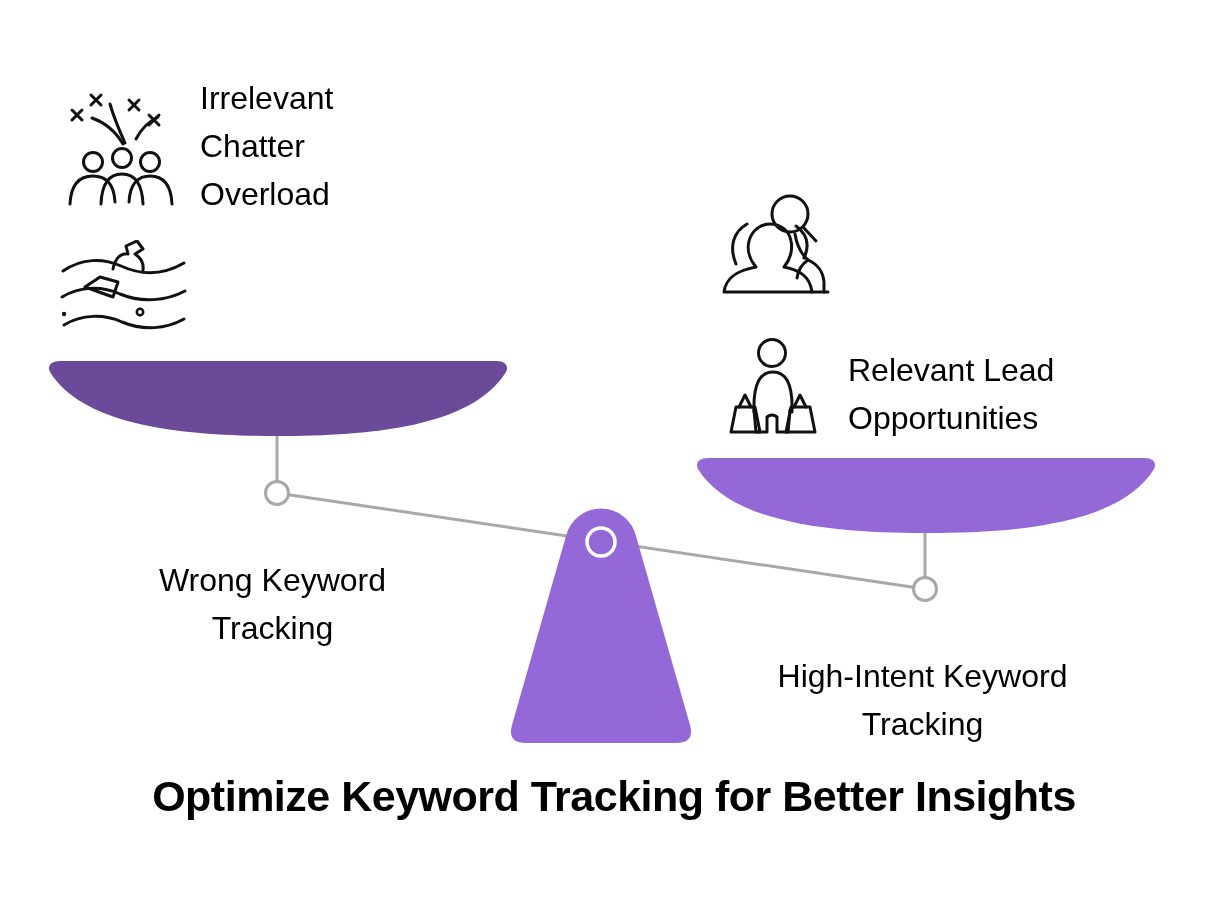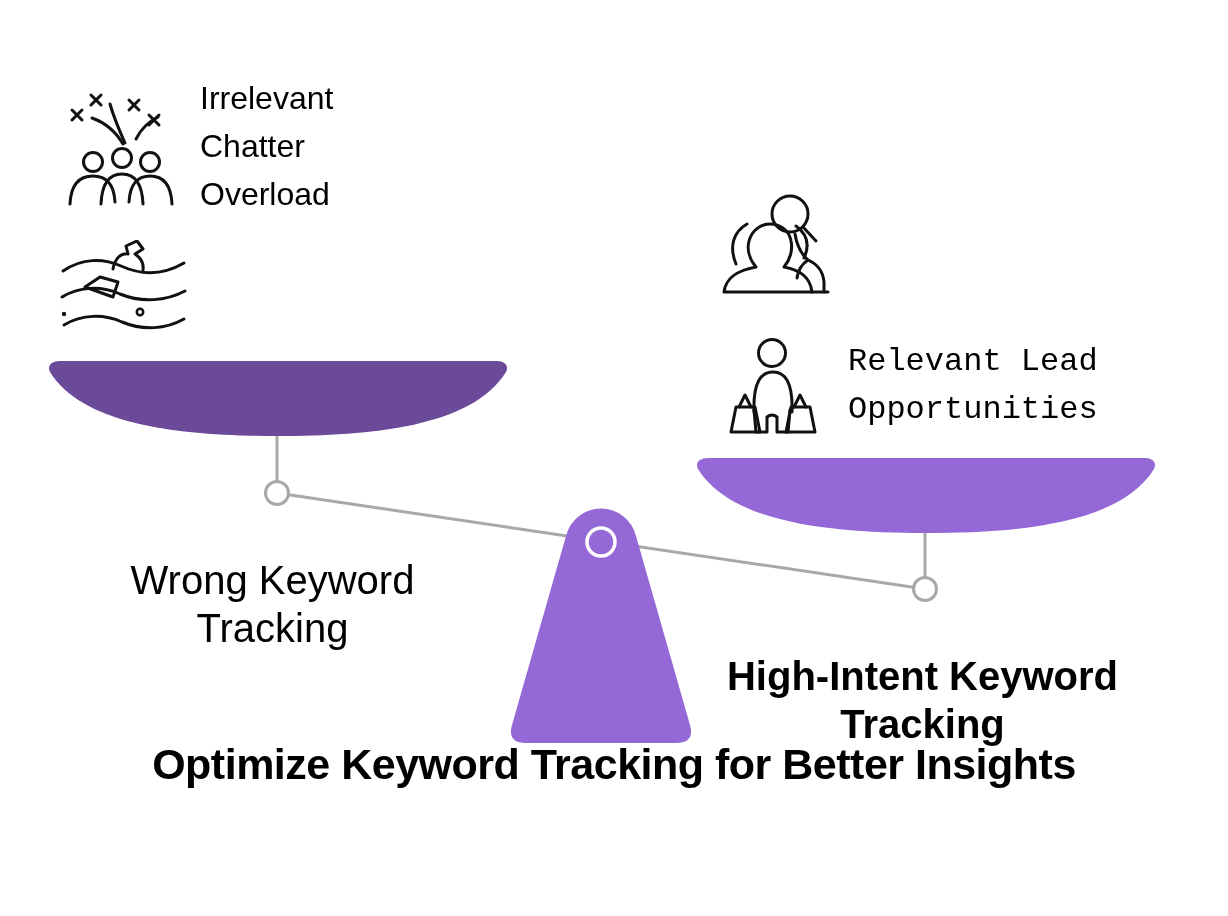--- a/index.html
+++ b/index.html
@@ -13,29 +13,29 @@
     overflow: hidden;
   }
   .abs { position: absolute; }
   .item-label {
     font-size: 32px;
     line-height: 48px;
     font-weight: 400;
     color: #000000;
   }
   .pan-label {
-    font-size: 40px;
+    font-size: 32px;
     line-height: 48px;
     font-weight: 400;
     text-align: center;
     color: #000000;
   }
   .title {
     left: 0; right: 0;
-    top: 740px;
+    top: 772px;
     text-align: center;
     font-size: 43px;
     font-weight: 700;
     letter-spacing: -0.5px;
     color: #000000;
   }
   svg { display: block; }
   .line-icon { stroke: #111111; fill: none; stroke-width: 3; stroke-linecap: round; stroke-linejoin: round; }
 </style>
 </head>
@@ -109,20 +109,20 @@
     <g class="line-icon" stroke="#111111">
       <circle cx="46" cy="19" r="13.5"></circle>
       <path d="M 28,78 C 27,48 35,38 47,38 C 59,38 67,48 66,78"></path>
       <path d="M 28,76 L 30,98 L 41,98 L 41,83 Q 46,79 51,83 L 51,98 L 62,98 L 64,76"></path>
       <path d="M 5,98 L 10,73 L 29,73 L 34,98 Z"></path>
       <path d="M 13,73 L 19,61 L 25,73"></path>
       <path d="M 60,98 L 65,73 L 84,73 L 89,98 Z"></path>
       <path d="M 68,73 L 74,61 L 80,73"></path>
     </g>
   </svg>
-  <div class="abs item-label" style="left:848px; top:338px; width:280px;font-family:Liberation Mono, monospace;">Relevant Lead Opportunities</div>
+  <div class="abs item-label" style="left:848px; top:346px; width:280px;">Relevant Lead Opportunities</div>
 
   <div class="abs pan-label" style="left:100px; top:556px; width:345px;">Wrong Keyword Tracking</div>
-  <div class="abs pan-label" style="left:725px; top:652px; width:395px;font-weight:bold;">High-Intent Keyword Tracking</div>
+  <div class="abs pan-label" style="left:725px; top:652px; width:395px;">High-Intent Keyword Tracking</div>
 
   <div class="abs title">Optimize Keyword Tracking for Better Insights</div>
 
 </div>
 
 </body></html>

